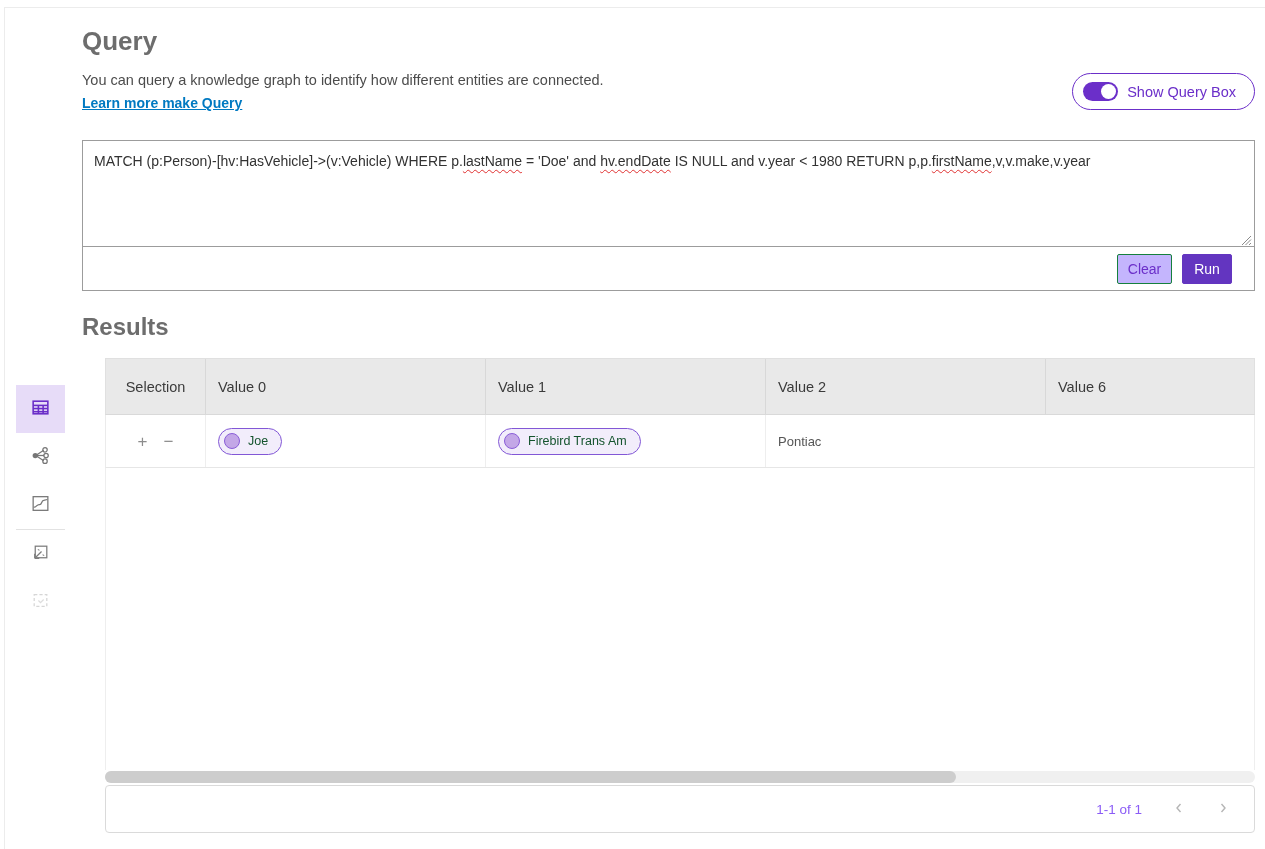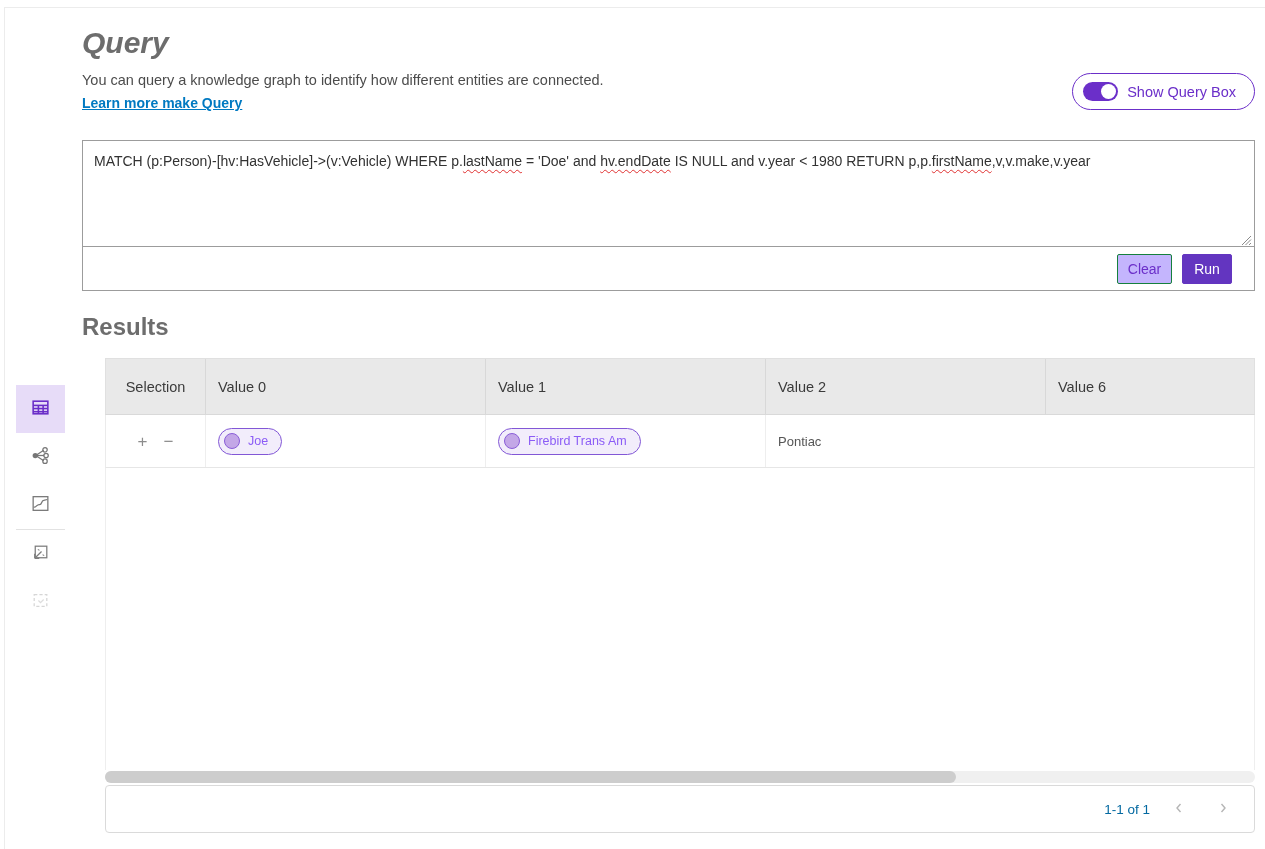--- a/index.html
+++ b/index.html
@@ -9,21 +9,21 @@
   .panel-left-border { position:absolute; left:4px; top:7px; bottom:0; width:1px; background:#ececec; }
 
   
   .sidebar { position:absolute; left:16px; top:385px; width:49px; }
   .side-item { width:49px; height:48px; display:flex; align-items:center; justify-content:center; cursor:pointer; }
   .side-item.active { background:#e7dcf8; }
   .side-divider { width:49px; height:1px; background:#e2e2e2; margin:0; }
 
   
   .content { position:absolute; left:82px; top:0; width:1173px; height:849px; }
-  .page-title { position:absolute; left:0; top:26px; font-size:30px; font-weight:700; color:#6d6d6d;font-style:italic; }
+  .page-title { position:absolute; left:0; top:26px; font-size:26px; font-weight:700; color:#6d6d6d; }
   .page-desc { position:absolute; left:0; top:72px; font-size:14.5px; color:#4c4c4c; }
   .learn-link { position:absolute; left:0; top:95px; font-size:14px; font-weight:700; color:#0079c1; text-decoration:underline; cursor:pointer; }
 
   .toggle-pill { position:absolute; top:73px; right:0; height:37px; display:flex; align-items:center; gap:9px;
     padding:0 18px 0 10px; border:1px solid #6b2fc9; border-radius:19px; background:#fff; cursor:pointer;justify-content:space-between; }
   .toggle-switch { width:35px; height:19px; background:#6b2fc9; border-radius:10px; position:relative; }
   .toggle-knob { position:absolute; top:2px; right:2px; width:15px; height:15px; background:#fff; border-radius:50%; }
   .toggle-label { font-size:14.5px; color:#6b2fc9; }
 
   
@@ -44,28 +44,28 @@
   .th { display:flex; align-items:center; font-size:14.5px; color:#3b3b3b; padding-left:12px; border-right:1px solid #d8d8d8; }
   .th:last-child { border-right:none; }
   .th.sel { justify-content:center; padding-left:0; }
   .trow { display:flex; height:53px; background:#fff; border-left:1px solid #ebebeb; border-right:1px solid #ebebeb; border-bottom:1px solid #e6e6e6; }
   .td { display:flex; align-items:center; padding-left:12px; border-right:1px solid #eeeeee; font-size:13px; color:#565656; }
   .td:last-child { border-right:none; }
   .c-sel { width:100px; } .c-v0 { width:280px; } .c-v1 { width:280px; } .c-v2 { width:280px; } .c-v3 { flex:1; }
   .td.c-sel { justify-content:center; gap:16px; padding-left:0; }
   .rowbtn { font-size:17px; color:#8c8c8c; cursor:pointer; line-height:1; background:none; border:none; font-family:"Liberation Sans",sans-serif; }
   .chip { display:inline-flex; align-items:center; gap:8px; height:27px; padding:0 13px 0 5px;
-    border:1px solid #8257d6; border-radius:14px; background:#f2edfb; font-size:12.5px; color:#8b5cf6; cursor:pointer; }
+    border:1px solid #8257d6; border-radius:14px; background:#f2edfb; font-size:12.5px; color:#14532d; cursor:pointer; }
   .chip-dot { width:16px; height:16px; border-radius:50%; background:#c3a7e7; border:1.5px solid #8a5ed8; }
   .tbody-empty { height:302px; background:#fff; border-left:1px solid #eeeeee; border-right:1px solid #eeeeee; }
   .hscroll { height:12px; background:#f0f0f0; border-radius:6px; margin-top:1px; position:relative; cursor:pointer; }
   .hscroll-thumb { position:absolute; left:0; top:0; height:12px; width:74%; background:#cdcdcd; border-radius:6px; }
   .tfooter { height:48px; margin-top:2px; border:1px solid #dadada; border-radius:4px; background:#fff;
     display:flex; align-items:center; justify-content:flex-end; gap:14px; padding-right:16px; }
-  .pag-label { font-size:13.5px; color:#0369a1; }
+  .pag-label { font-size:13.5px; color:#8b5cf6; margin-right:8px; }
   .pag-btn { background:none; border:none; cursor:pointer; display:flex; align-items:center; padding:4px 8px; }
 </style>
 </head>
 <body>
 
 <div class="page">
   <div class="panel-top-border"></div>
   <div class="panel-left-border"></div>
 
   <aside class="sidebar">

